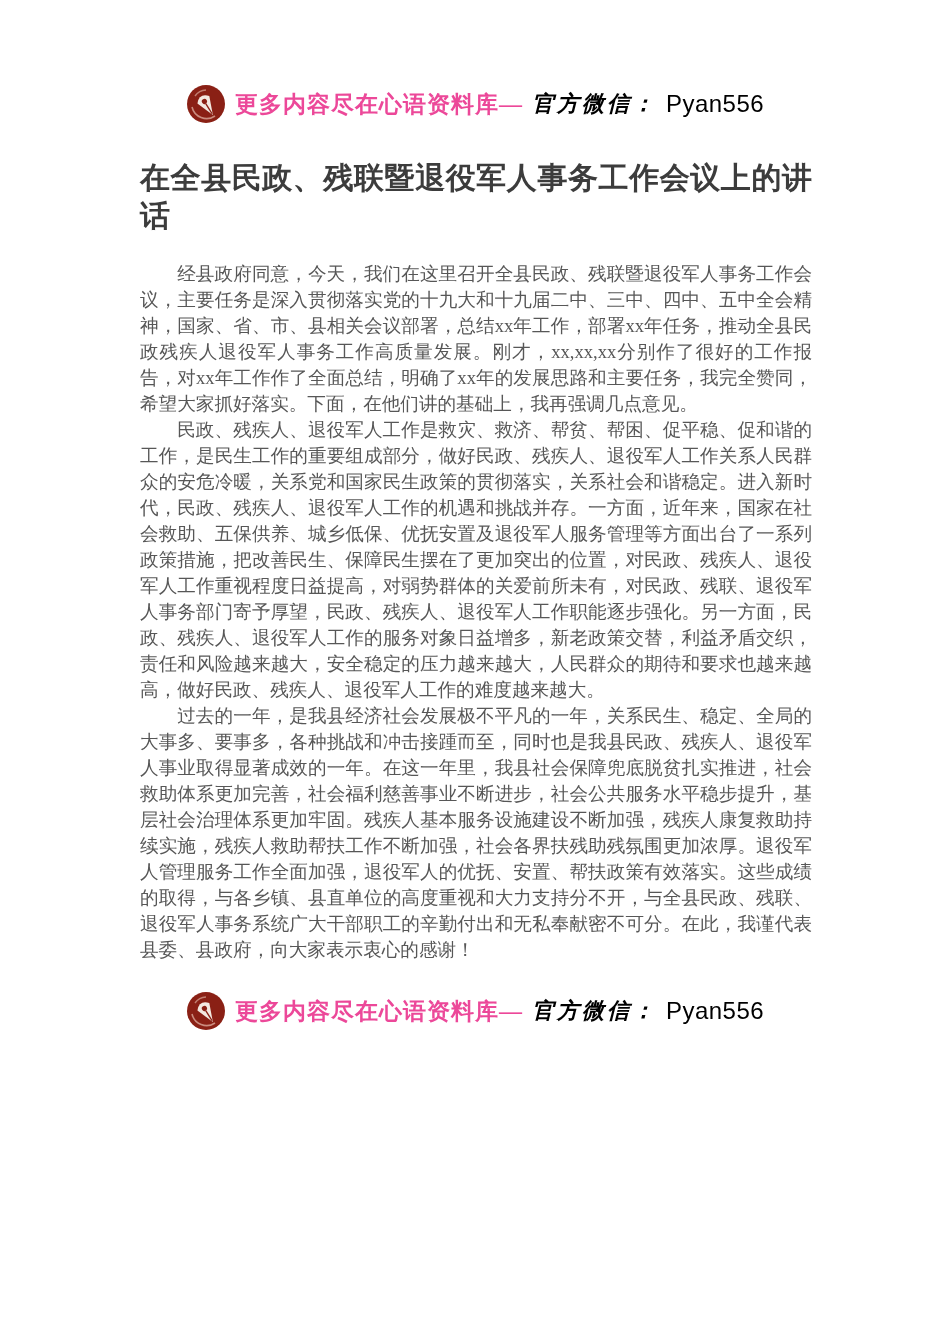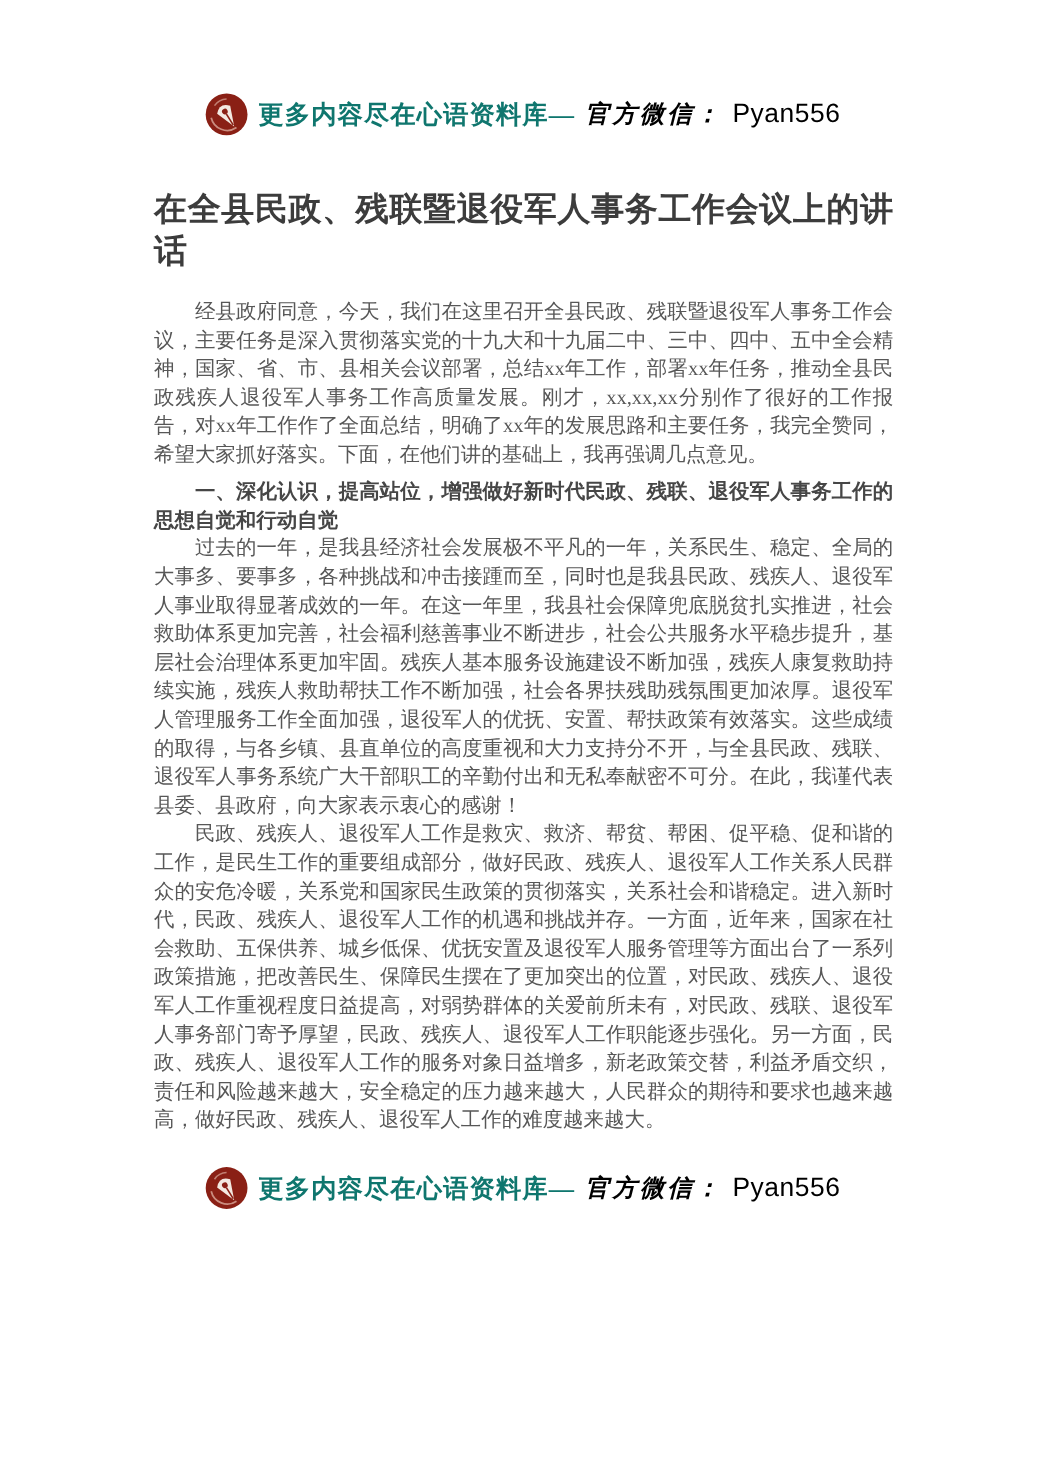--- a/index.html
+++ b/index.html
@@ -11,34 +11,34 @@
 
   .watermark {
     display:flex; align-items:center; justify-content:center; gap:9px;
     height:44px;
   }
   .watermark-header { padding-top:82px; }
   .watermark-footer { margin-top:26px; }
   .wm-logo { width:40px; height:40px; flex:0 0 auto; }
   .wm-main {
     font-family:"Liberation Serif","DejaVu Serif",serif;
-    color:#0f766e; font-size:23px; font-weight:bold; letter-spacing:1px;
+    color:#ec4899; font-size:23px; font-weight:bold; letter-spacing:1px;
   }
   .wm-script {
     font-family:"DejaVu Serif",serif; font-style:italic; font-weight:bold;
     color:#000000; font-size:22px; letter-spacing:3px;
   }
   .wm-id {
     font-family:"Liberation Sans","DejaVu Sans",sans-serif;
     color:#000000; font-size:24px; letter-spacing:0.5px;
   }
 
   .doc-title {
-    margin:46px 138px 0 140px;
-    font-family:Liberation Sans, sans-serif;
+    margin:36px 138px 0 140px;
+    font-family:Liberation Mono, monospace;
     font-weight:bold; font-size:30px; line-height:1.25; color:#3c3c3c;
     text-align:justify;
   }
 
   .content {
     margin:24px 138px 0 140px;
     font-size:18.6px; line-height:26px; color:#575757;
     text-align:justify;
   }
   .content p { margin:0; text-indent:2em; }
@@ -69,23 +69,22 @@
     </span>
     <span class="wm-main">更多内容尽在心语资料库—</span>
     <span class="wm-script">官方微信：</span>
     <span class="wm-id">Pyan556</span>
   </div>
 
   <h1 class="doc-title">在全县民政、残联暨退役军人事务工作会议上的讲话</h1>
 
   <div class="content">
     <p>经县政府同意，今天，我们在这里召开全县民政、残联暨退役军人事务工作会议，主要任务是深入贯彻落实党的十九大和十九届二中、三中、四中、五中全会精神，国家、省、市、县相关会议部署，总结xx年工作，部署xx年任务，推动全县民政残疾人退役军人事务工作高质量发展。刚才，xx,xx,xx分别作了很好的工作报告，对xx年工作作了全面总结，明确了xx年的发展思路和主要任务，我完全赞同，希望大家抓好落实。下面，在他们讲的基础上，我再强调几点意见。</p>
-    <p class="section-heading">一、深化认识，提高站位，增强做好新时代民政、残联、退役军人事务工作的思想自觉和行动自觉</p>
+    <p>民政、残疾人、退役军人工作是救灾、救济、帮贫、帮困、促平稳、促和谐的工作，是民生工作的重要组成部分，做好民政、残疾人、退役军人工作关系人民群众的安危冷暖，关系党和国家民生政策的贯彻落实，关系社会和谐稳定。进入新时代，民政、残疾人、退役军人工作的机遇和挑战并存。一方面，近年来，国家在社会救助、五保供养、城乡低保、优抚安置及退役军人服务管理等方面出台了一系列政策措施，把改善民生、保障民生摆在了更加突出的位置，对民政、残疾人、退役军人工作重视程度日益提高，对弱势群体的关爱前所未有，对民政、残联、退役军人事务部门寄予厚望，民政、残疾人、退役军人工作职能逐步强化。另一方面，民政、残疾人、退役军人工作的服务对象日益增多，新老政策交替，利益矛盾交织，责任和风险越来越大，安全稳定的压力越来越大，人民群众的期待和要求也越来越高，做好民政、残疾人、退役军人工作的难度越来越大。</p>
     <p>过去的一年，是我县经济社会发展极不平凡的一年，关系民生、稳定、全局的大事多、要事多，各种挑战和冲击接踵而至，同时也是我县民政、残疾人、退役军人事业取得显著成效的一年。在这一年里，我县社会保障兜底脱贫扎实推进，社会救助体系更加完善，社会福利慈善事业不断进步，社会公共服务水平稳步提升，基层社会治理体系更加牢固。残疾人基本服务设施建设不断加强，残疾人康复救助持续实施，残疾人救助帮扶工作不断加强，社会各界扶残助残氛围更加浓厚。退役军人管理服务工作全面加强，退役军人的优抚、安置、帮扶政策有效落实。这些成绩的取得，与各乡镇、县直单位的高度重视和大力支持分不开，与全县民政、残联、退役军人事务系统广大干部职工的辛勤付出和无私奉献密不可分。在此，我谨代表县委、县政府，向大家表示衷心的感谢！</p>
-    <p>民政、残疾人、退役军人工作是救灾、救济、帮贫、帮困、促平稳、促和谐的工作，是民生工作的重要组成部分，做好民政、残疾人、退役军人工作关系人民群众的安危冷暖，关系党和国家民生政策的贯彻落实，关系社会和谐稳定。进入新时代，民政、残疾人、退役军人工作的机遇和挑战并存。一方面，近年来，国家在社会救助、五保供养、城乡低保、优抚安置及退役军人服务管理等方面出台了一系列政策措施，把改善民生、保障民生摆在了更加突出的位置，对民政、残疾人、退役军人工作重视程度日益提高，对弱势群体的关爱前所未有，对民政、残联、退役军人事务部门寄予厚望，民政、残疾人、退役军人工作职能逐步强化。另一方面，民政、残疾人、退役军人工作的服务对象日益增多，新老政策交替，利益矛盾交织，责任和风险越来越大，安全稳定的压力越来越大，人民群众的期待和要求也越来越高，做好民政、残疾人、退役军人工作的难度越来越大。</p>
   </div>
 
   <div class="watermark watermark-footer">
     <span class="wm-logo">
       <svg viewBox="0 0 40 40" width="40" height="40">
         <circle cx="20" cy="20" r="19" fill="#8a2015"></circle>
         <path d="M6 23 A15 15 0 0 0 29 32" stroke="#d9a89a" stroke-width="1.6" fill="none" opacity="0.8"></path>
         <g transform="rotate(-32 20 20)">
           <path d="M20 33 L13 15 Q20 7 27 15 Z" fill="#f3e9e1"></path>
           <circle cx="20" cy="17" r="2.6" fill="#8a2015"></circle>

